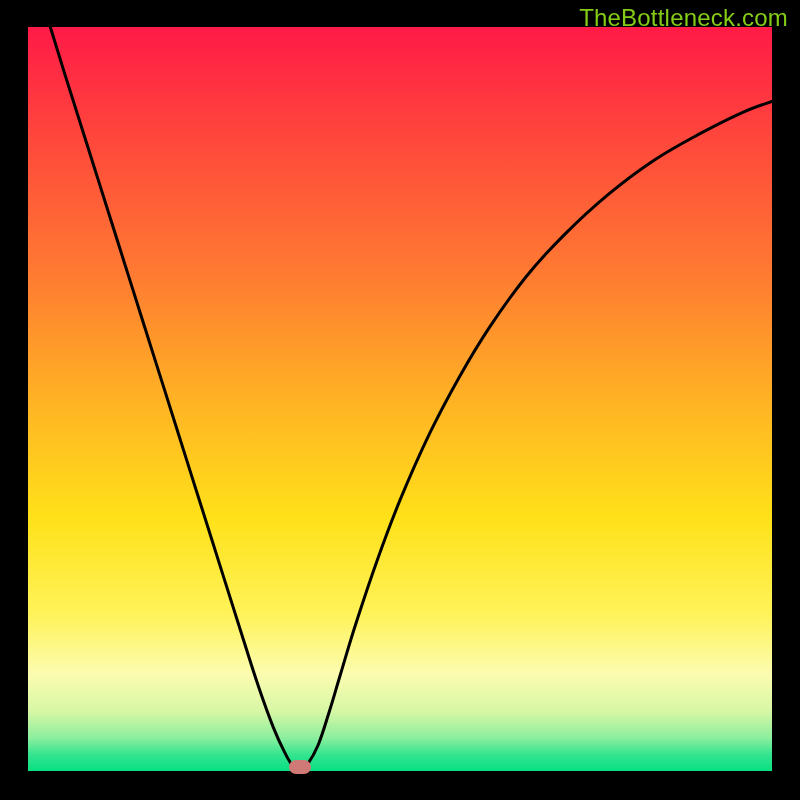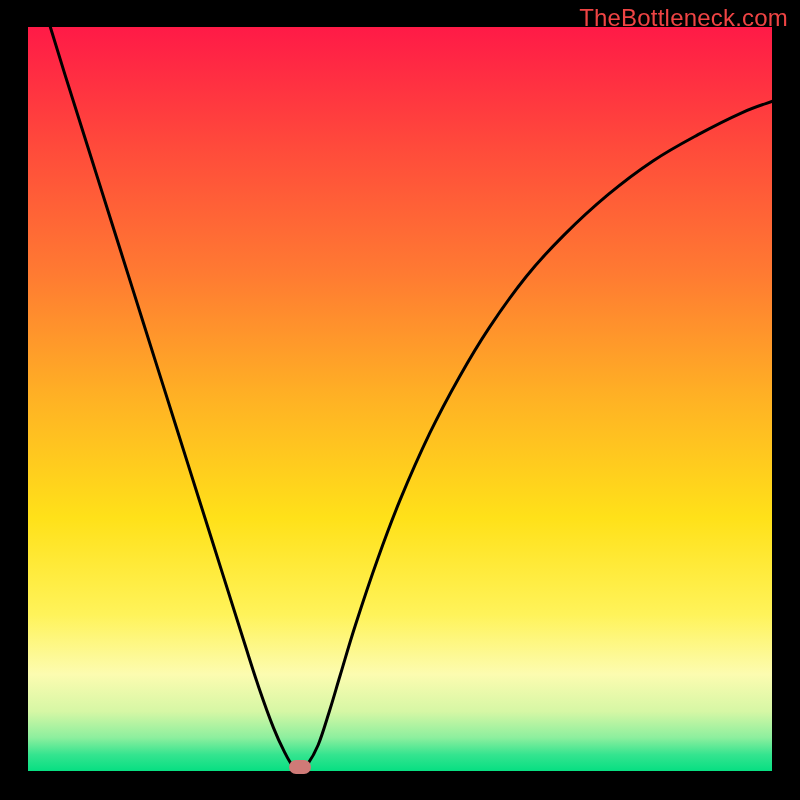--- a/index.html
+++ b/index.html
@@ -9,21 +9,21 @@
     width: 800px;
     height: 800px;
     background: #000;
   }
   .watermark {
     position: absolute;
     top: 4px;
     right: 12px;
     font-family: Arial, Helvetica, sans-serif;
     font-size: 24px;
-    color: #ef4444;
+    color: #84cc16;
     letter-spacing: 0.2px;
     z-index: 10;
   }
   .plot-wrap {
     position: absolute;
     left: 28px;
     top: 27px;
     width: 744px;
     height: 744px;
   }

